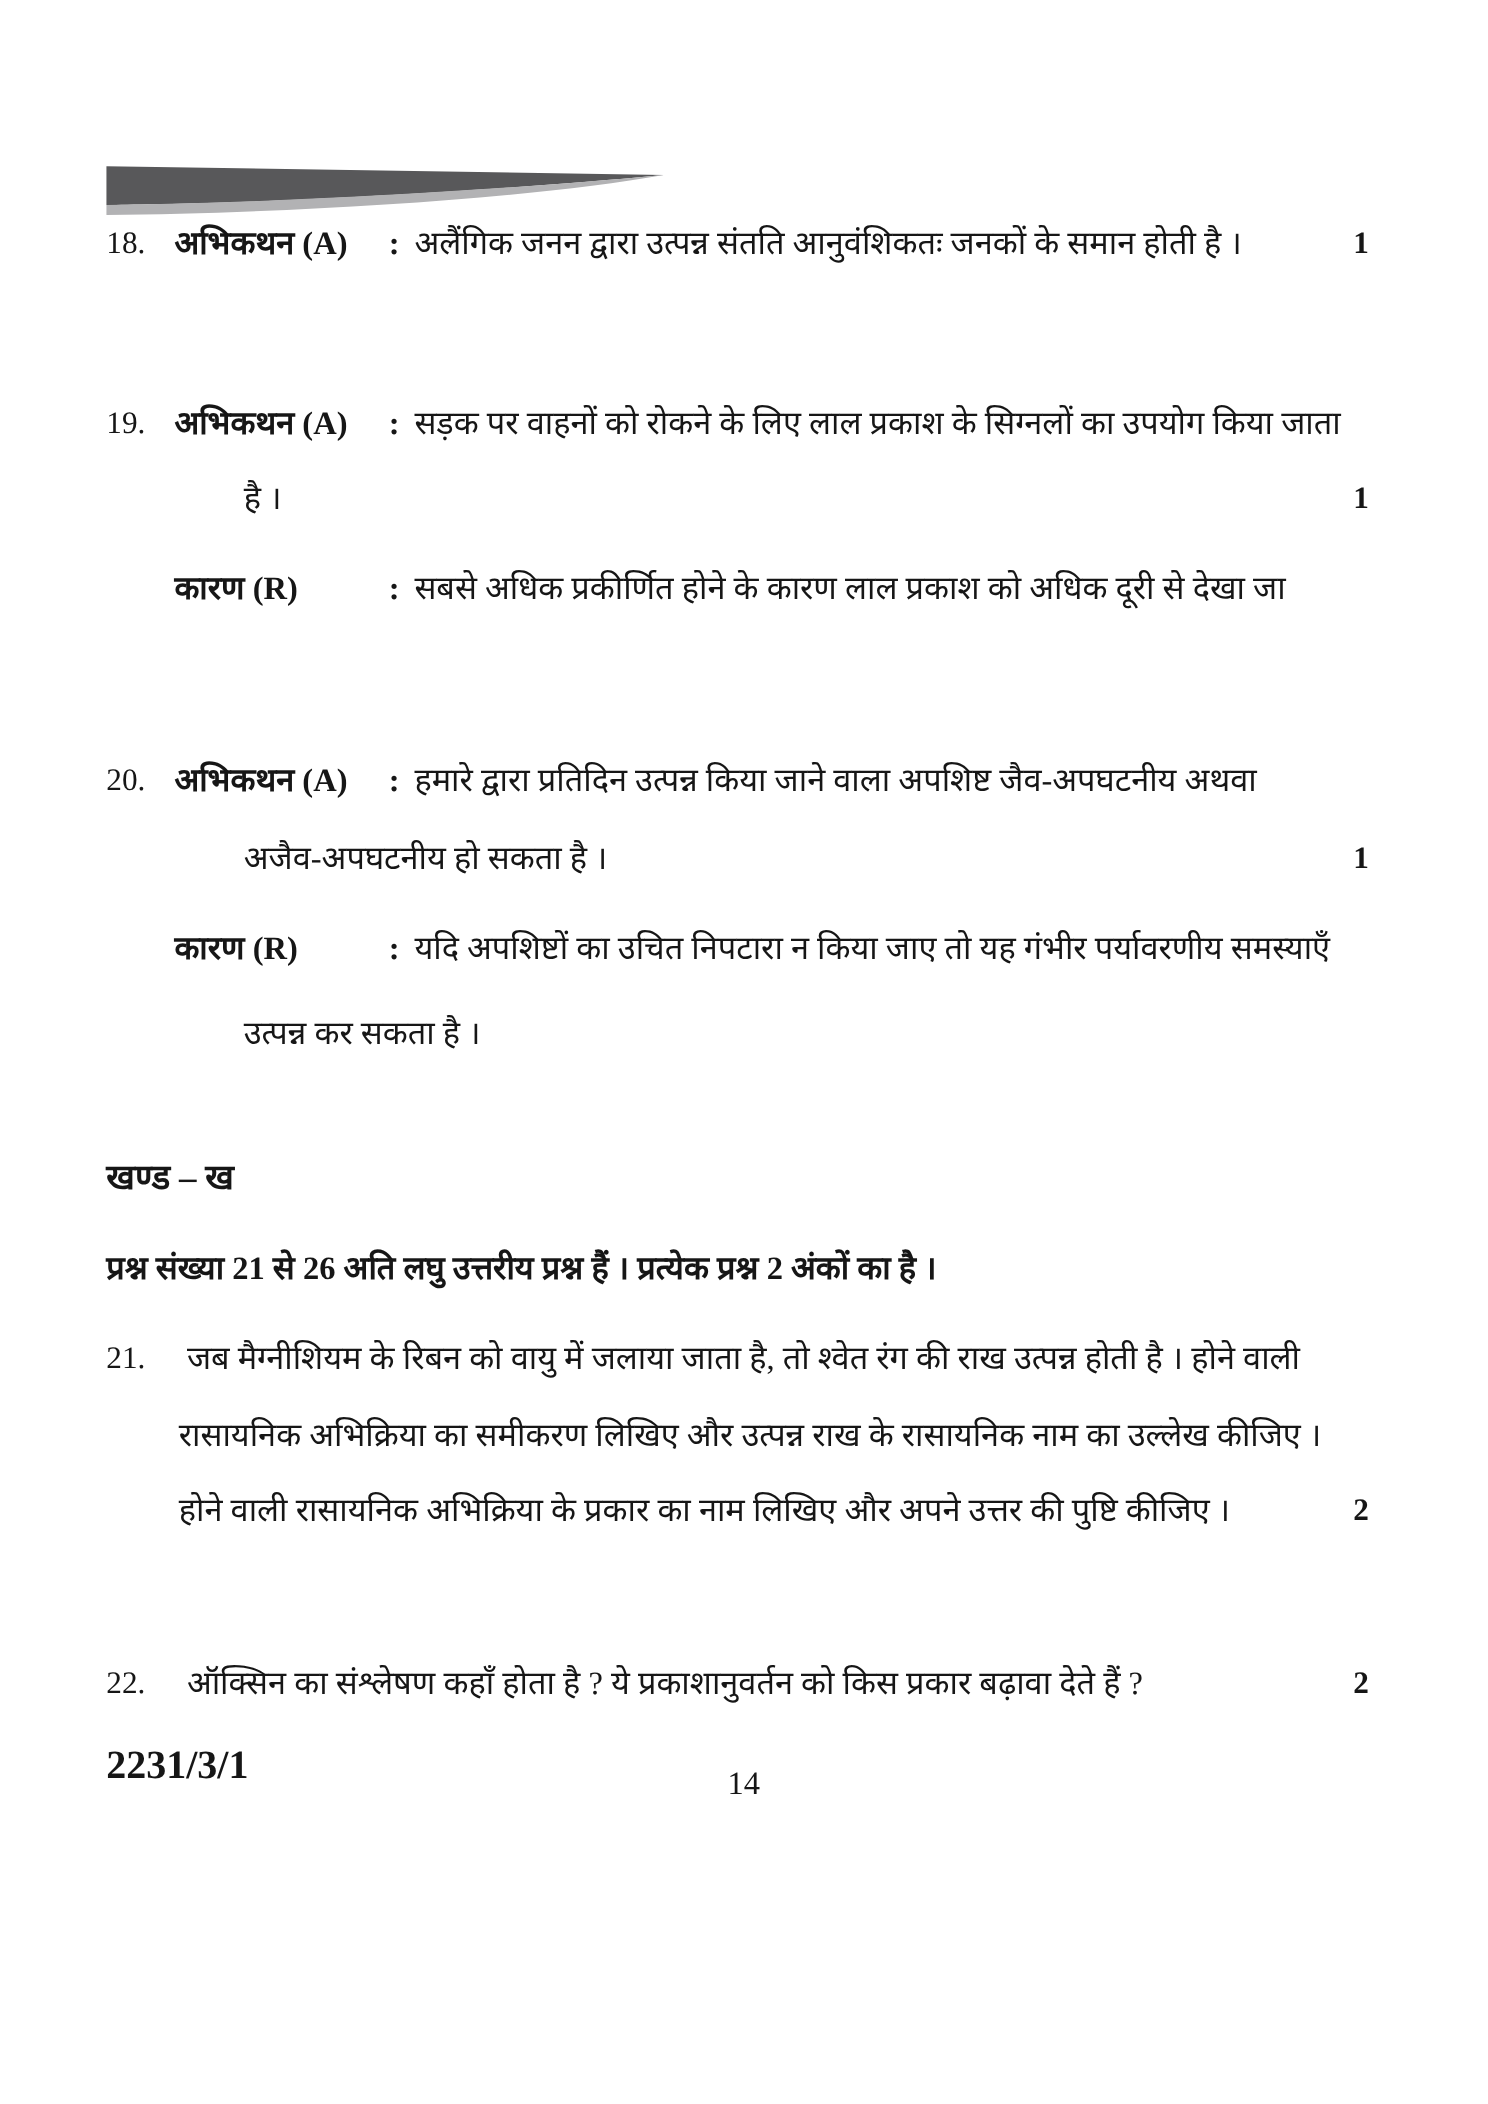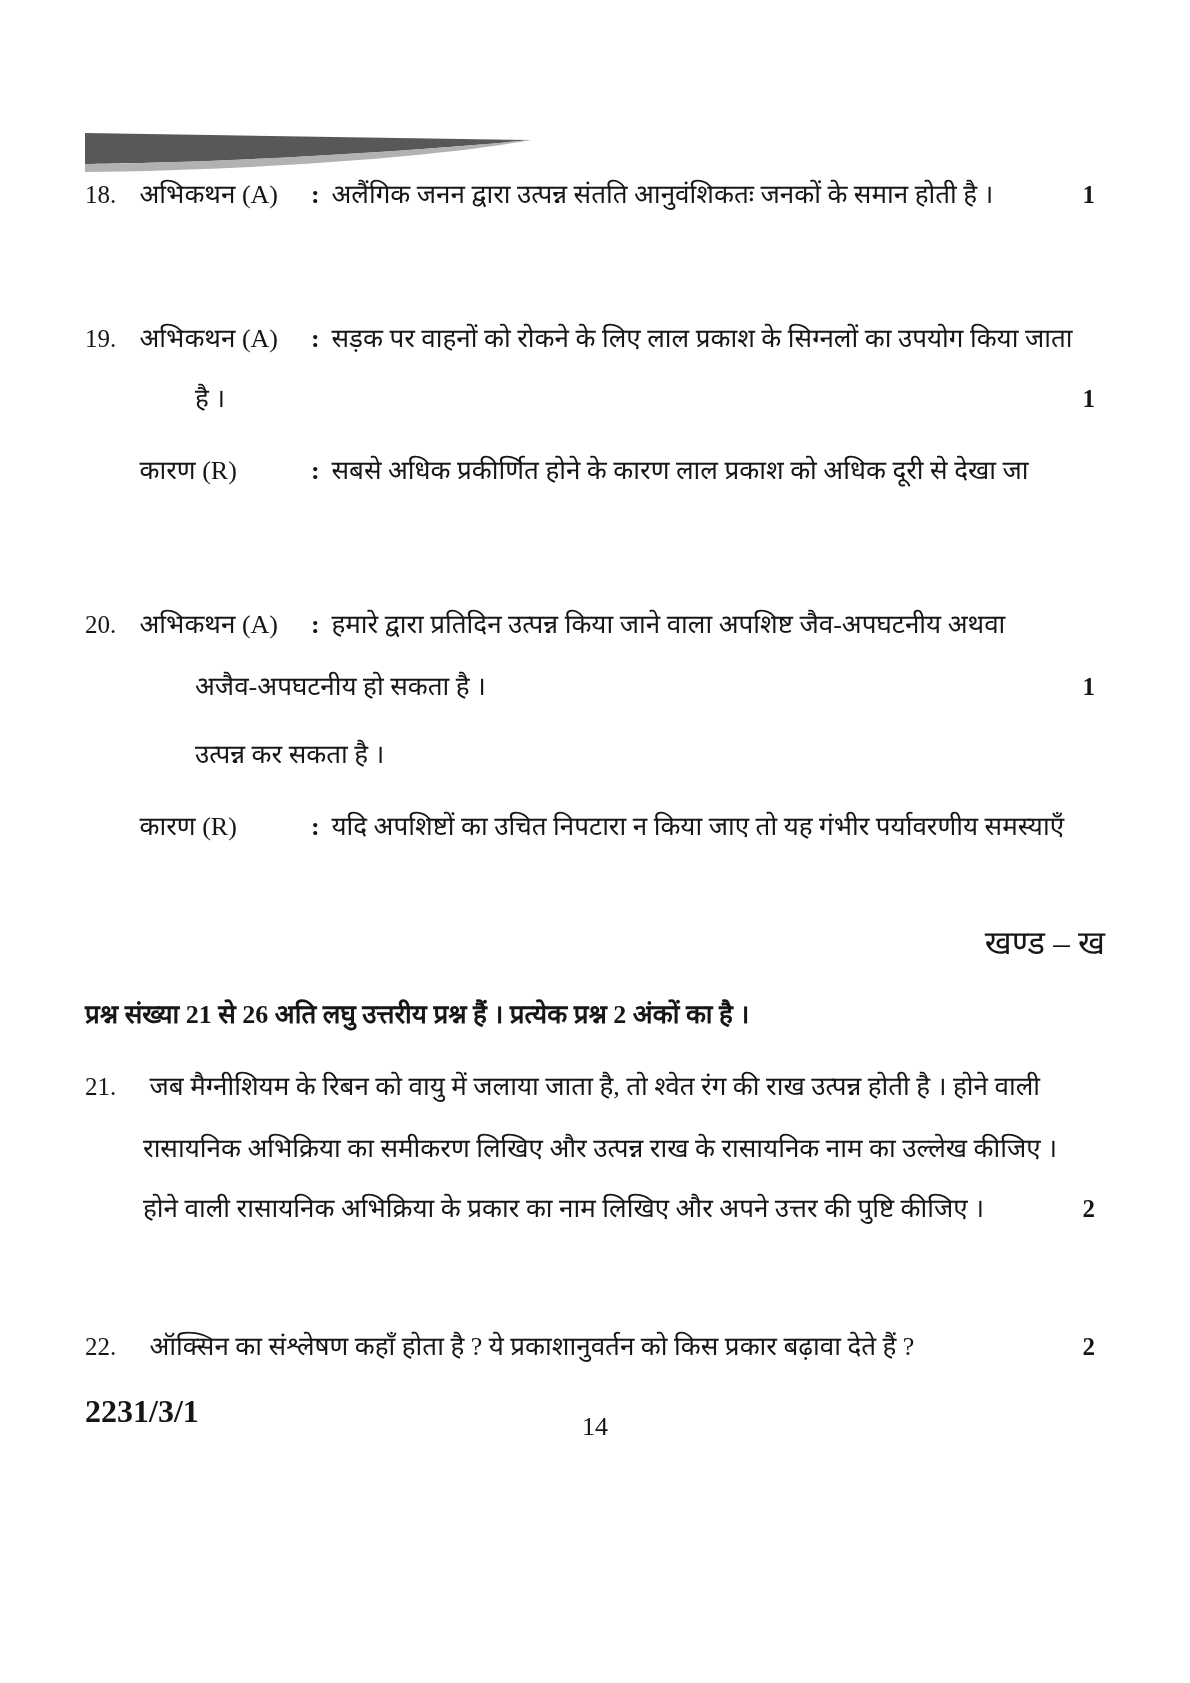--- a/index.html
+++ b/index.html
@@ -21,40 +21,40 @@
   }
   .line {
     position: relative;
     height: 34px;
     line-height: 34px;
     font-size: 26px;
     white-space: nowrap;
   }
   .q-num   { display: inline-block; width: 48px;  font-size: 25px; vertical-align: top; }
   .q-num-s { display: inline-block; width: 58px;  font-size: 25px; vertical-align: top; }
-  .q-label { display: inline-block; width: 165px; font-weight: 400; vertical-align: top; }
+  .q-label { display: inline-block; width: 165px; font-weight: 700; vertical-align: top; }
   .q-colon { display: inline-block; width: 14px;  font-weight: 700; vertical-align: top; }
   .cont    { padding-left: 110px; }
   .cont-s  { padding-left: 58px; }
   .st {
     display: inline-block;
     text-align: justify;
     text-align-last: justify;
     vertical-align: top;
   }
   .st-a { width: 662px; }
   .st-b { width: 832px; }
   .mark {
     position: absolute;
     right: 10px;
     top: 0;
     font-weight: 700;
     font-size: 25px;
   }
-  .heading { text-align: right; font-weight: 400; font-size: 33px; }
+  .heading { text-align: left; font-weight: 700; font-size: 28px; }
   .instr   { font-weight: 700; }
   .footer-code { font-weight: 700; font-size: 32px; }
   .footer-page {
     position: absolute;
     left: 50%;
     top: 16px;
     transform: translateX(-50%);
     font-size: 26px;
   }
 </style>
@@ -101,28 +101,28 @@
     <div class="line" style="margin-top:120px">
       <span class="q-num">20.</span>
       <span class="q-label">अभिकथन (A)</span>
       <span class="q-colon">:</span>
       <span class="st st-a">हमारे द्वारा प्रतिदिन उत्पन्न किया जाने वाला अपशिष्ट जैव-अपघटनीय अथवा</span>
     </div>
     <div class="line cont" style="margin-top:28px">
       <span>अजैव-अपघटनीय हो सकता है ।</span>
       <span class="mark">1</span>
     </div>
-    <div class="line cont" style="margin-top:34px">
-      <span>उत्पन्न कर सकता है ।</span>
-    </div>
     <div class="line" style="margin-top:38px">
       <span class="q-num"></span>
       <span class="q-label">कारण (R)</span>
       <span class="q-colon">:</span>
       <span class="st st-a">यदि अपशिष्टों का उचित निपटारा न किया जाए तो यह गंभीर पर्यावरणीय समस्याएँ</span>
+    </div>
+    <div class="line cont" style="margin-top:34px">
+      <span>उत्पन्न कर सकता है ।</span>
     </div>
   </div>
 
   <div class="line heading" style="margin-top:82px">खण्ड – ख</div>
   <div class="line instr" style="margin-top:38px">प्रश्न संख्या 21 से 26 अति लघु उत्तरीय प्रश्न हैं । प्रत्येक प्रश्न 2 अंकों का है ।</div>
 
   <div>
     <div class="line" style="margin-top:38px">
       <span class="q-num-s">21.</span>
       <span class="st st-b">जब मैग्नीशियम के रिबन को वायु में जलाया जाता है, तो श्वेत रंग की राख उत्पन्न होती है । होने वाली</span>

